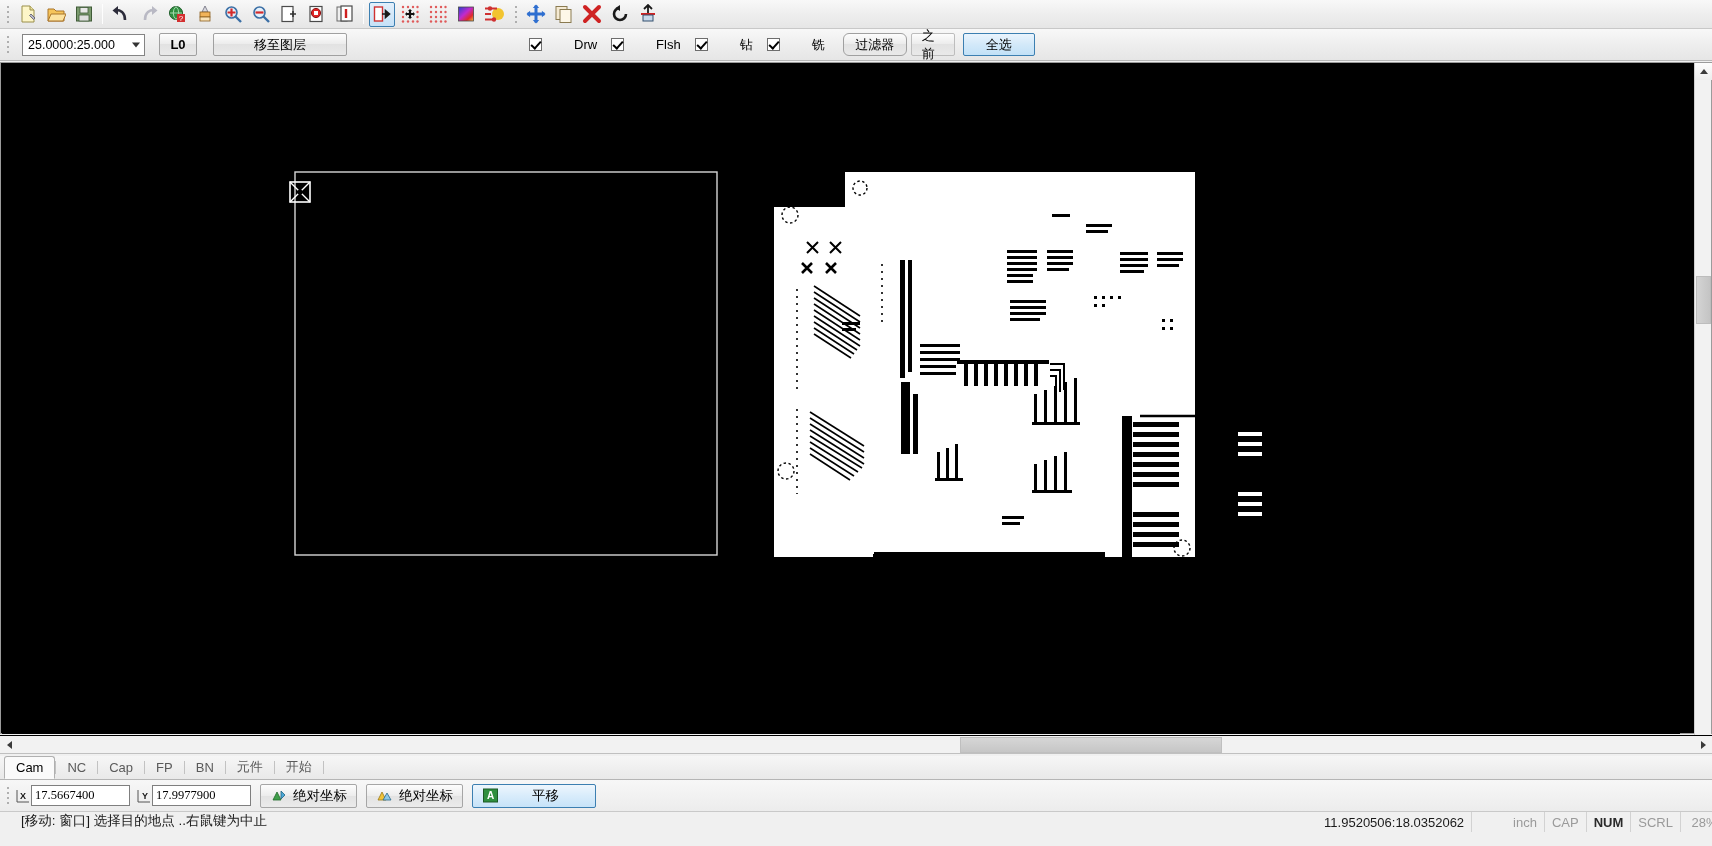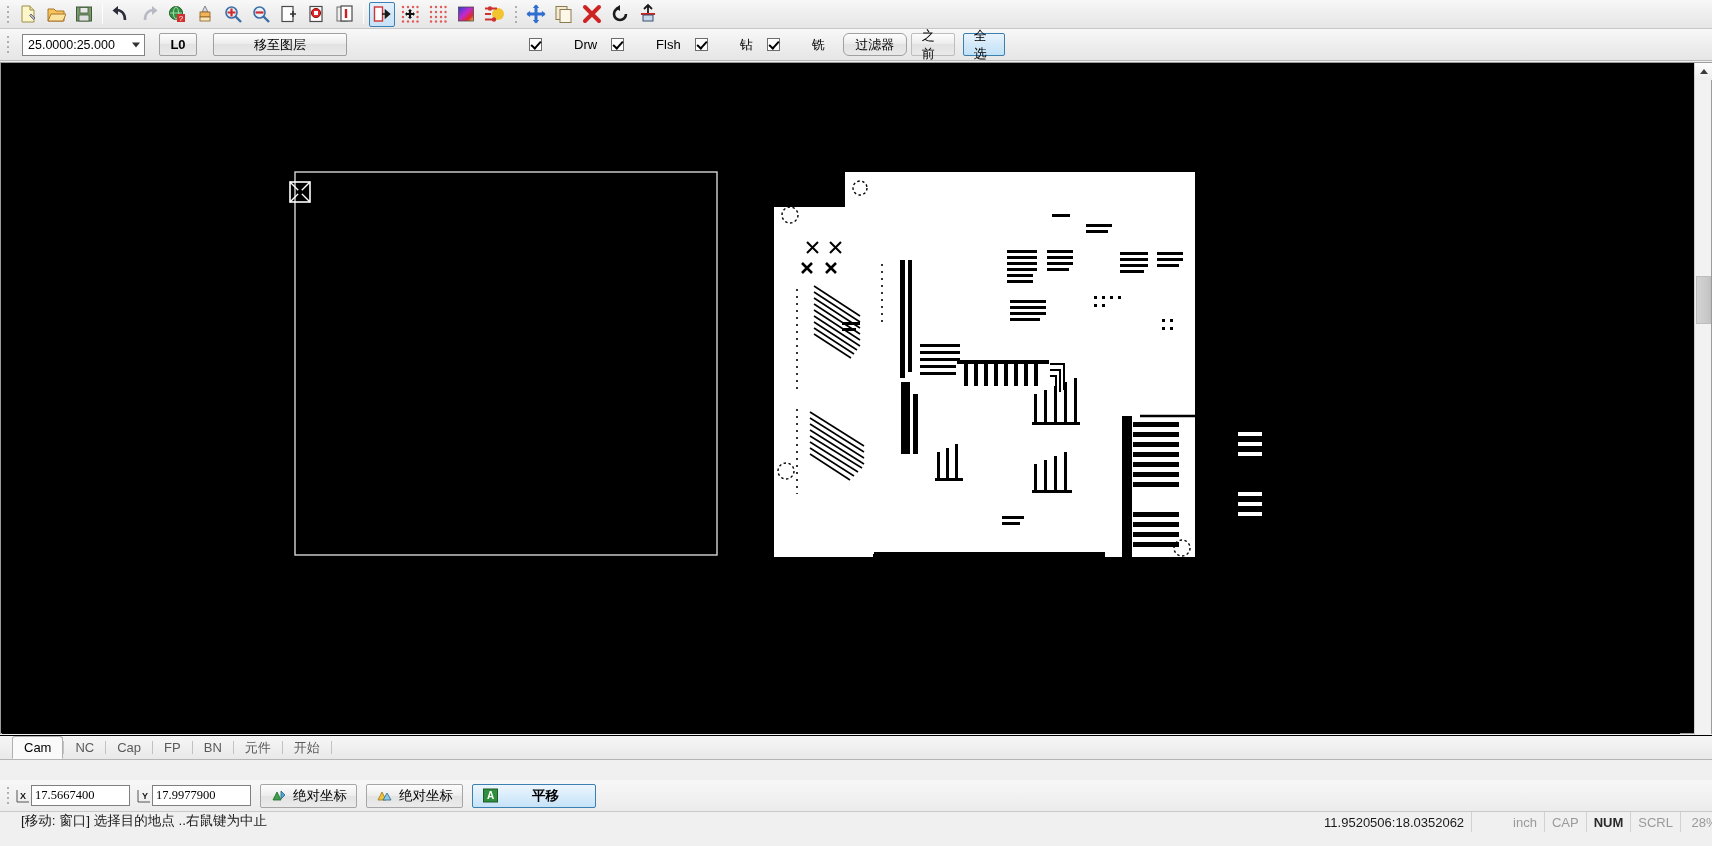--- a/index.html
+++ b/index.html
@@ -114,24 +114,24 @@
   .hsb-arrow.left .chevh { border-right: 5px solid #3a3a3a; }
   .hsb-arrow.right .chevh { border-left: 5px solid #3a3a3a; }
   #hthumb {
     position:absolute; left: 960px; top: 1px; width: 262px; height: 16px;
     background: linear-gradient(to bottom,#d6d6d6,#c6c6c6);
     border: 1px solid #bfbfbf;
   }
 
   
   #tabbar {
-    position: absolute; left: 0; top: 736px; width: 1712px; height: 24px;
+    position: absolute; left: 0; top: 756px; width: 1712px; height: 24px;
     background: linear-gradient(to bottom,#f6f6f6,#e9e9e9);
     border-bottom: 1px solid #b5b5b5;
-    display: flex; align-items: center; padding-left: 12px;
+    display: flex; align-items: flex-start; padding-left: 4px;
   }
   .tab {
     height: 22px; padding: 0 11px; display:flex; align-items:center;
     font-size: 13px; color: #5a5a5a; position: relative;
   }
   .tab.active {
     color: #000; background: #fafafa;
     border: 1px solid #b0b0b0; border-bottom: 1px solid #fafafa;
     border-radius: 3px 3px 0 0; height: 23px;
   }
@@ -452,21 +452,21 @@
     <span class="box"></span>
     <span>铣</span>
   </div>
 
   <div class="gbtn" style="margin-left:18px;width:64px;border-radius:6px;">
     <span>过滤器</span>
   </div>
   <div class="gbtn" style="margin-left:4px;width:44px;border-color:#bdbdbd;">
     <span>之前</span>
   </div>
-  <div class="gbtn sel" style="margin-left:8px;width:42px;">
+  <div class="gbtn sel" style="margin-left:8px;width:72px;">
     <span>全选</span>
   </div>
 
   <div class="tgrp-end"></div>
 </div>
 
 <div id="canvas-wrap">
   <div id="canvas">
 
     <svg width="1678" height="670" viewBox="0 0 1678 670">
@@ -792,21 +792,21 @@
       <path d="M7 13 L11 6 L15 13 Z" fill="#8fc8e8" stroke="#2a6a8c" stroke-width=".8"></path>
     </svg>
     <span>绝对坐标</span>
   </div>
 
   <div class="cbtn sel" style="width:124px;justify-content:flex-start;">
     <svg width="17" height="17" viewBox="0 0 17 17">
       <rect x="1.5" y="2" width="14" height="13" fill="#2f8f3f" stroke="#1c5a26" stroke-width="1"></rect>
       <text x="8.5" y="12" font-size="10" font-weight="bold" fill="#fff" text-anchor="middle" font-family="Liberation Sans">A</text>
     </svg>
-    <span style="flex:1 1 auto;text-align:center;font-weight:bold;">平移</span>
+    <span style="flex:1 1 auto;text-align:center;">平移</span>
   </div>
 
   <div style="flex:1 1 auto;"></div>
 </div>
 
 <div id="statusbar">
   <span id="statustext">[移动: 窗口] 选择目的地点 ..右鼠键为中止</span>
   <span style="flex:1 1 auto;"></span>
   <span class="st-cell" style="border-left:none;min-width:220px;justify-content:flex-end;">11.9520506:18.0352062</span>
   <span class="st-cell st-dim" style="min-width:44px;padding-left:41px;">inch</span>

